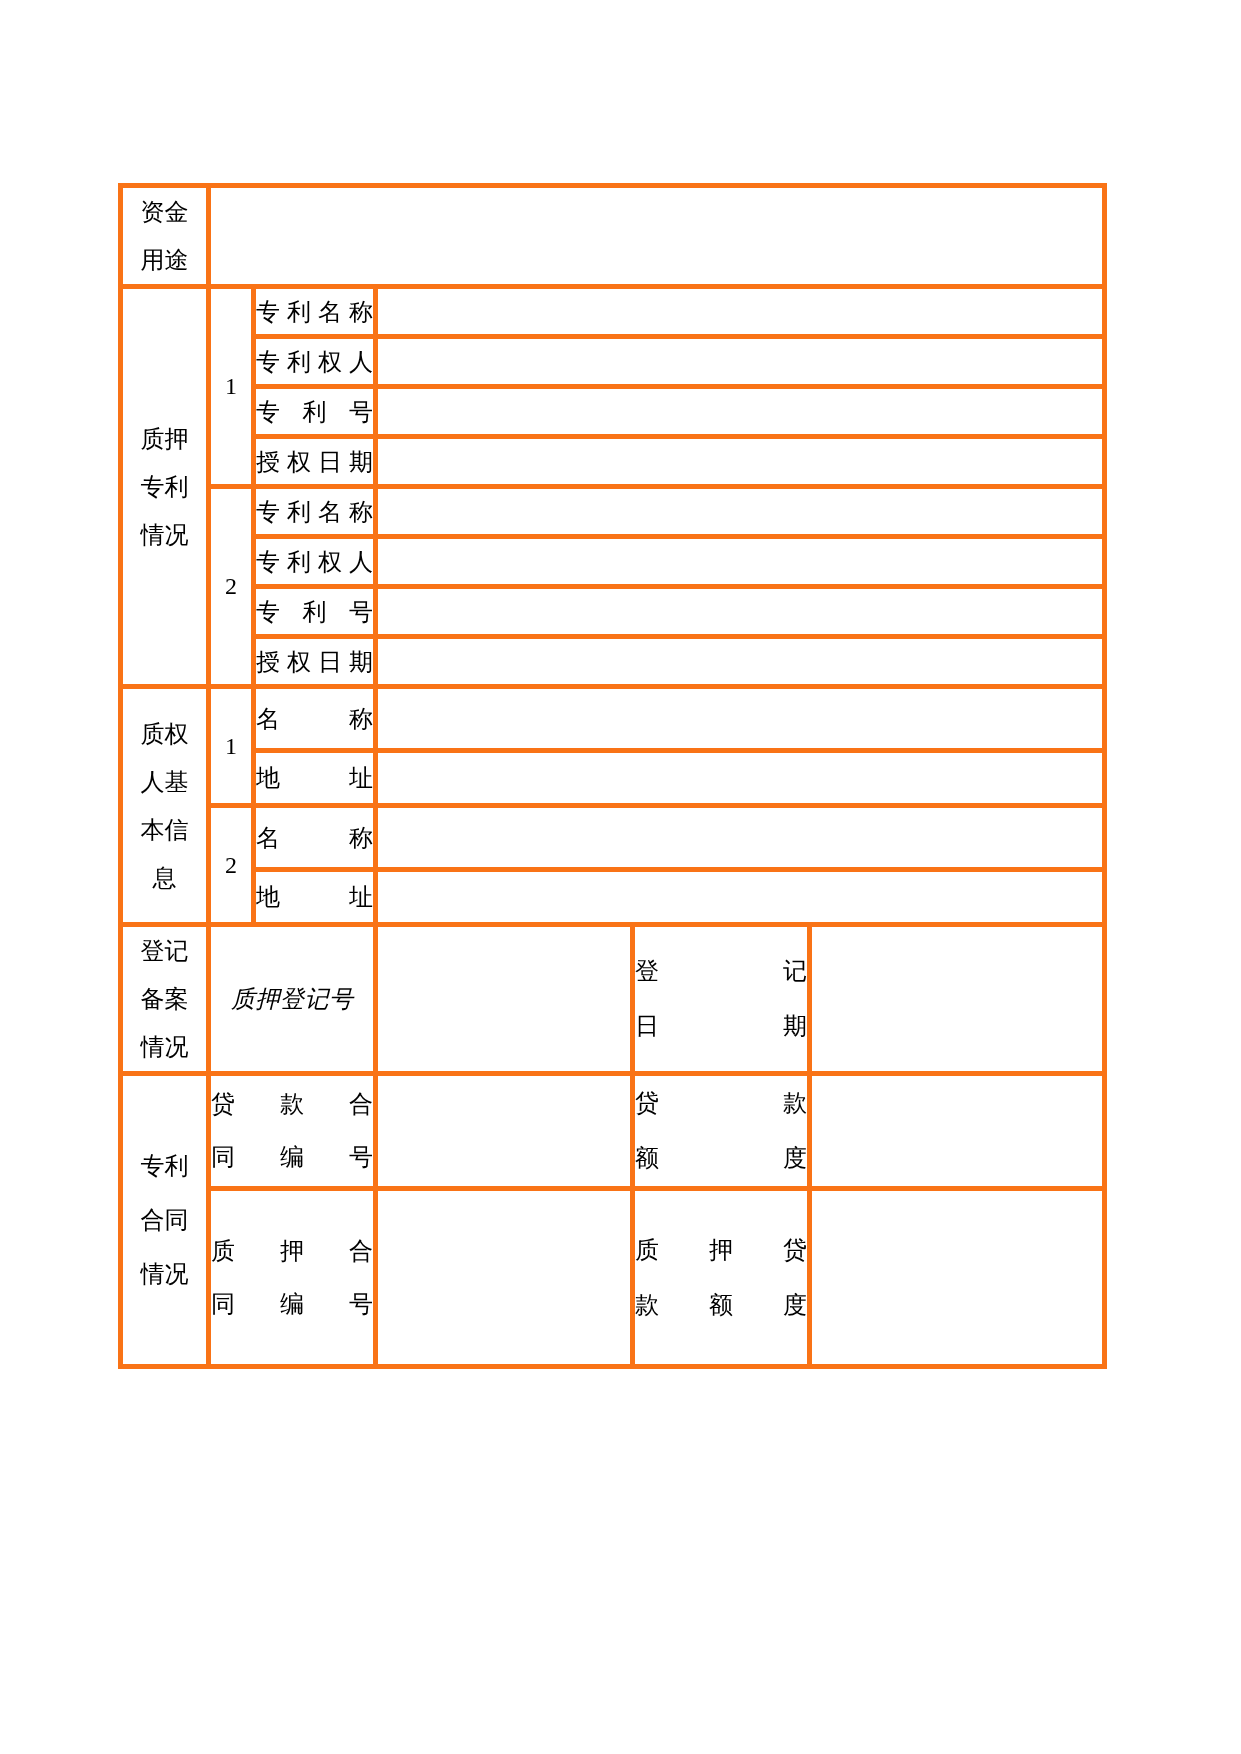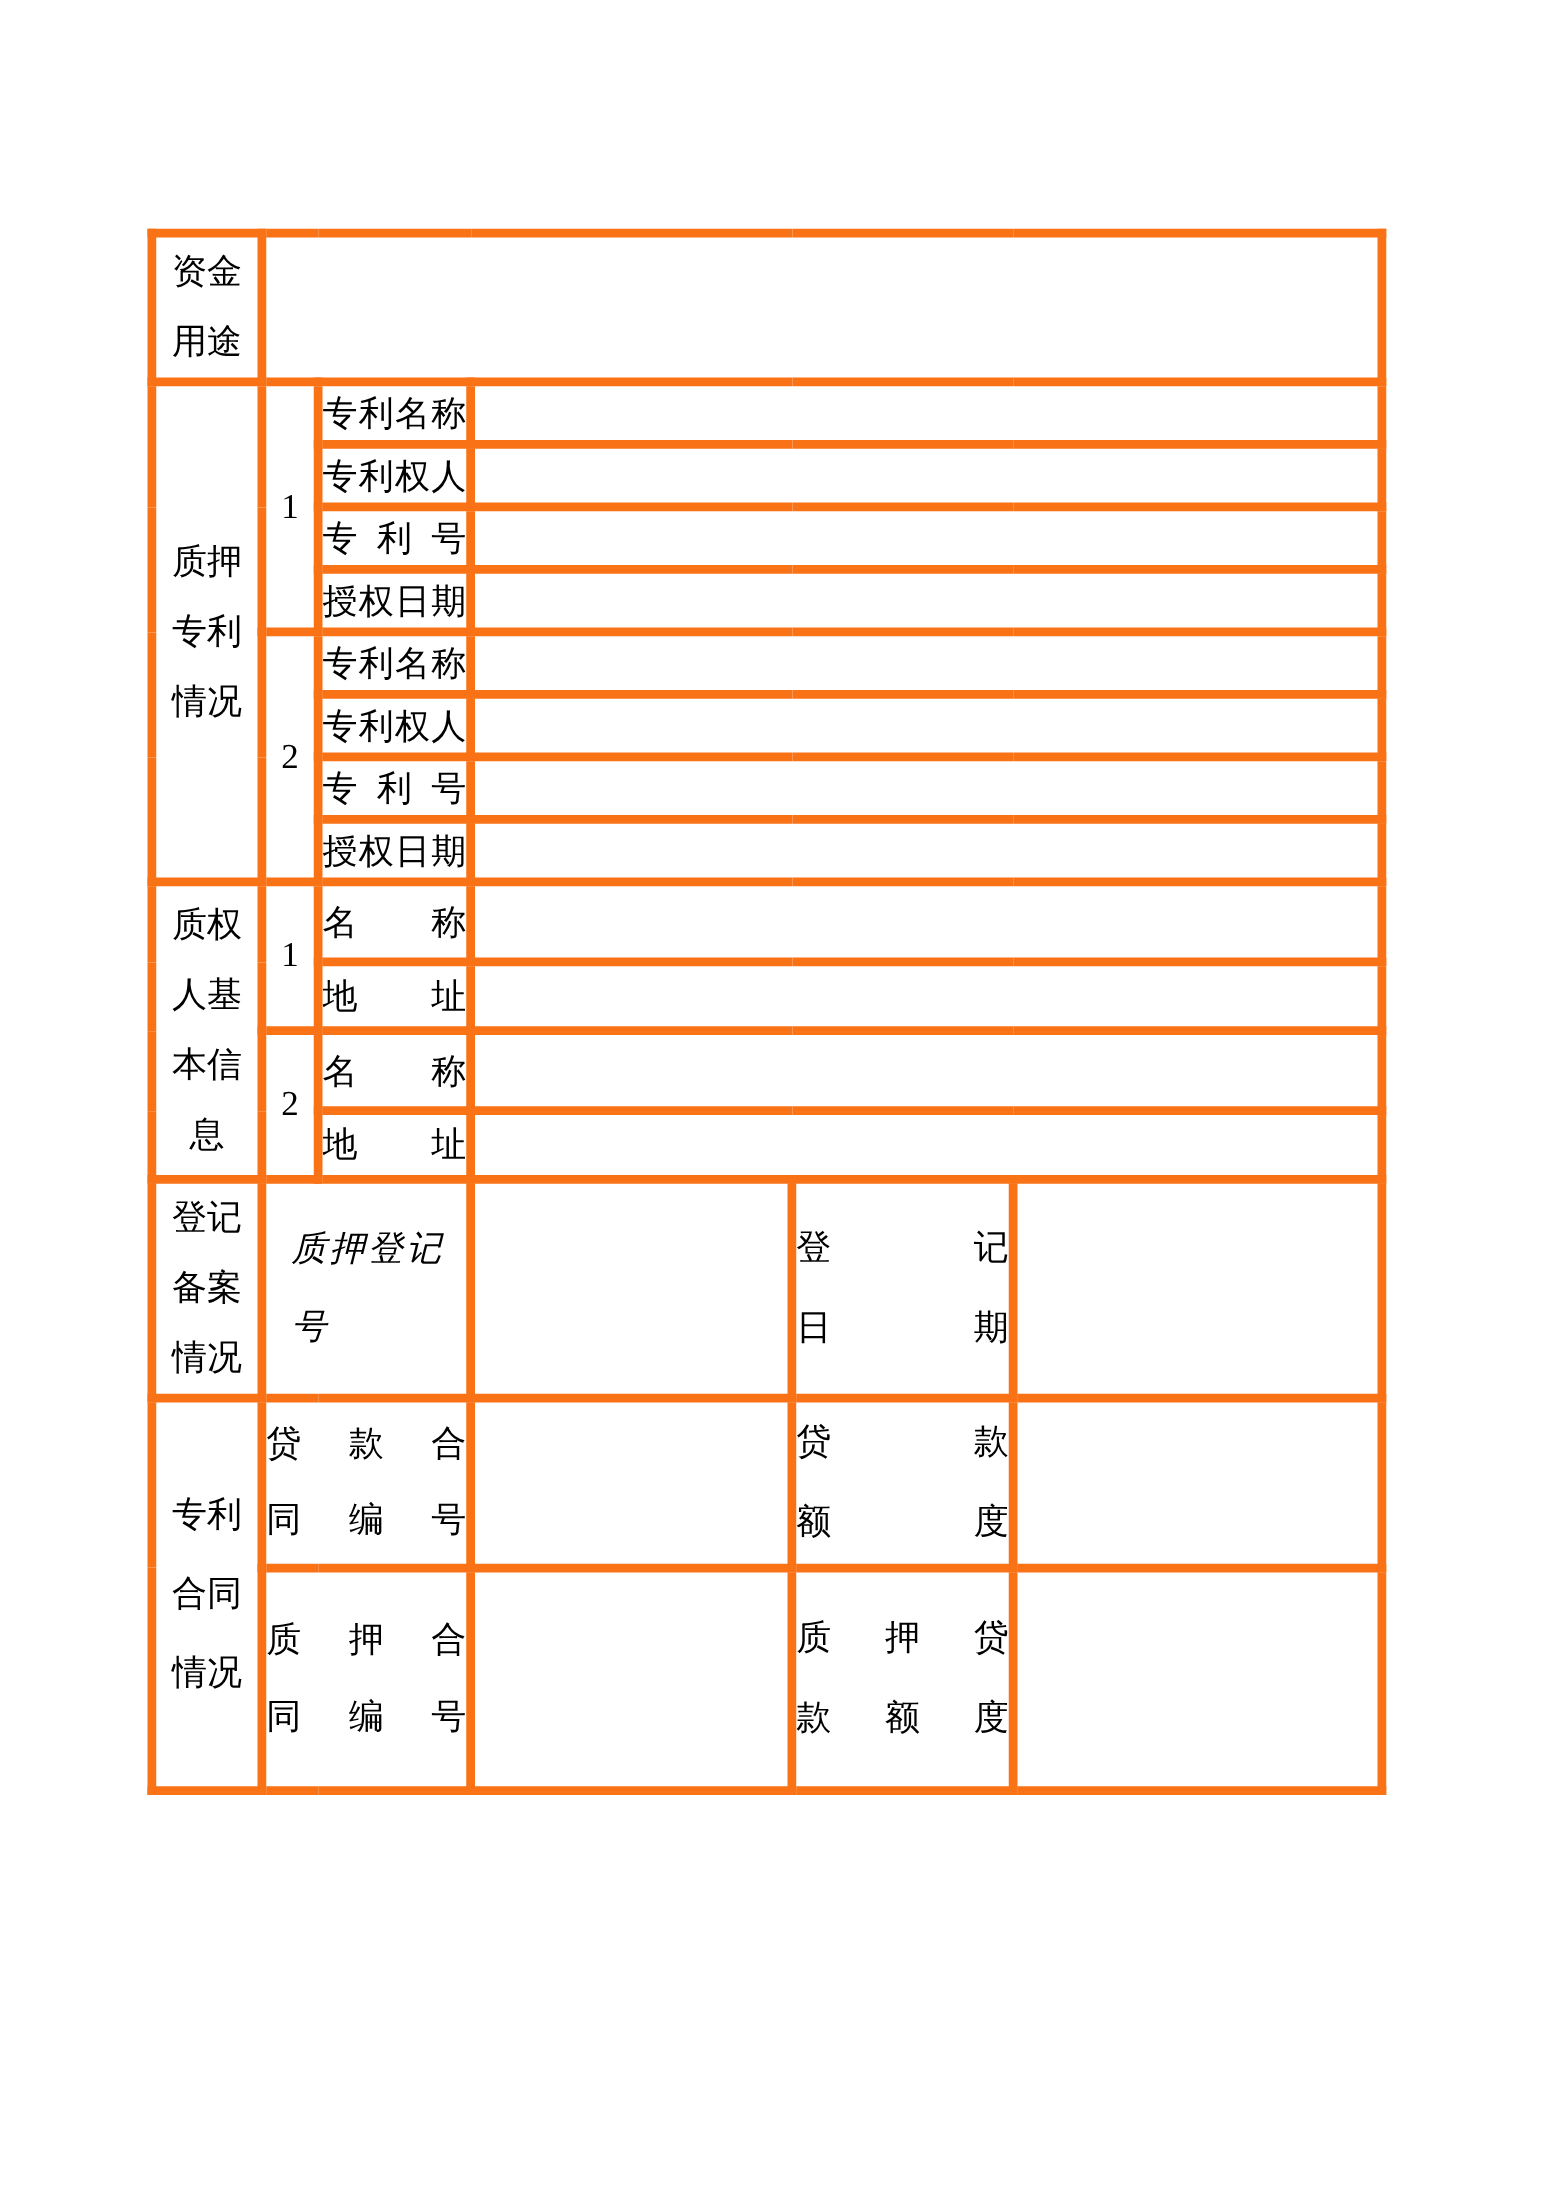--- a/index.html
+++ b/index.html
@@ -30,23 +30,23 @@
   }
   table.form {
     position: absolute;
     left: 118px;
     top: 183px;
     width: 984px;
     border-collapse: collapse;
     table-layout: fixed;
   }
   table.form td {
-    border: 7px solid #f97316;
+    border: 5px solid #f97316;
     padding: 0;
-    font-size: 28px;
+    font-size: 24px;
     color: #000;
     vertical-align: middle;
     overflow: hidden;
   }
   
   td.lblA {
     text-align: center;
     white-space: pre-line;
     line-height: 2.0;
   }

